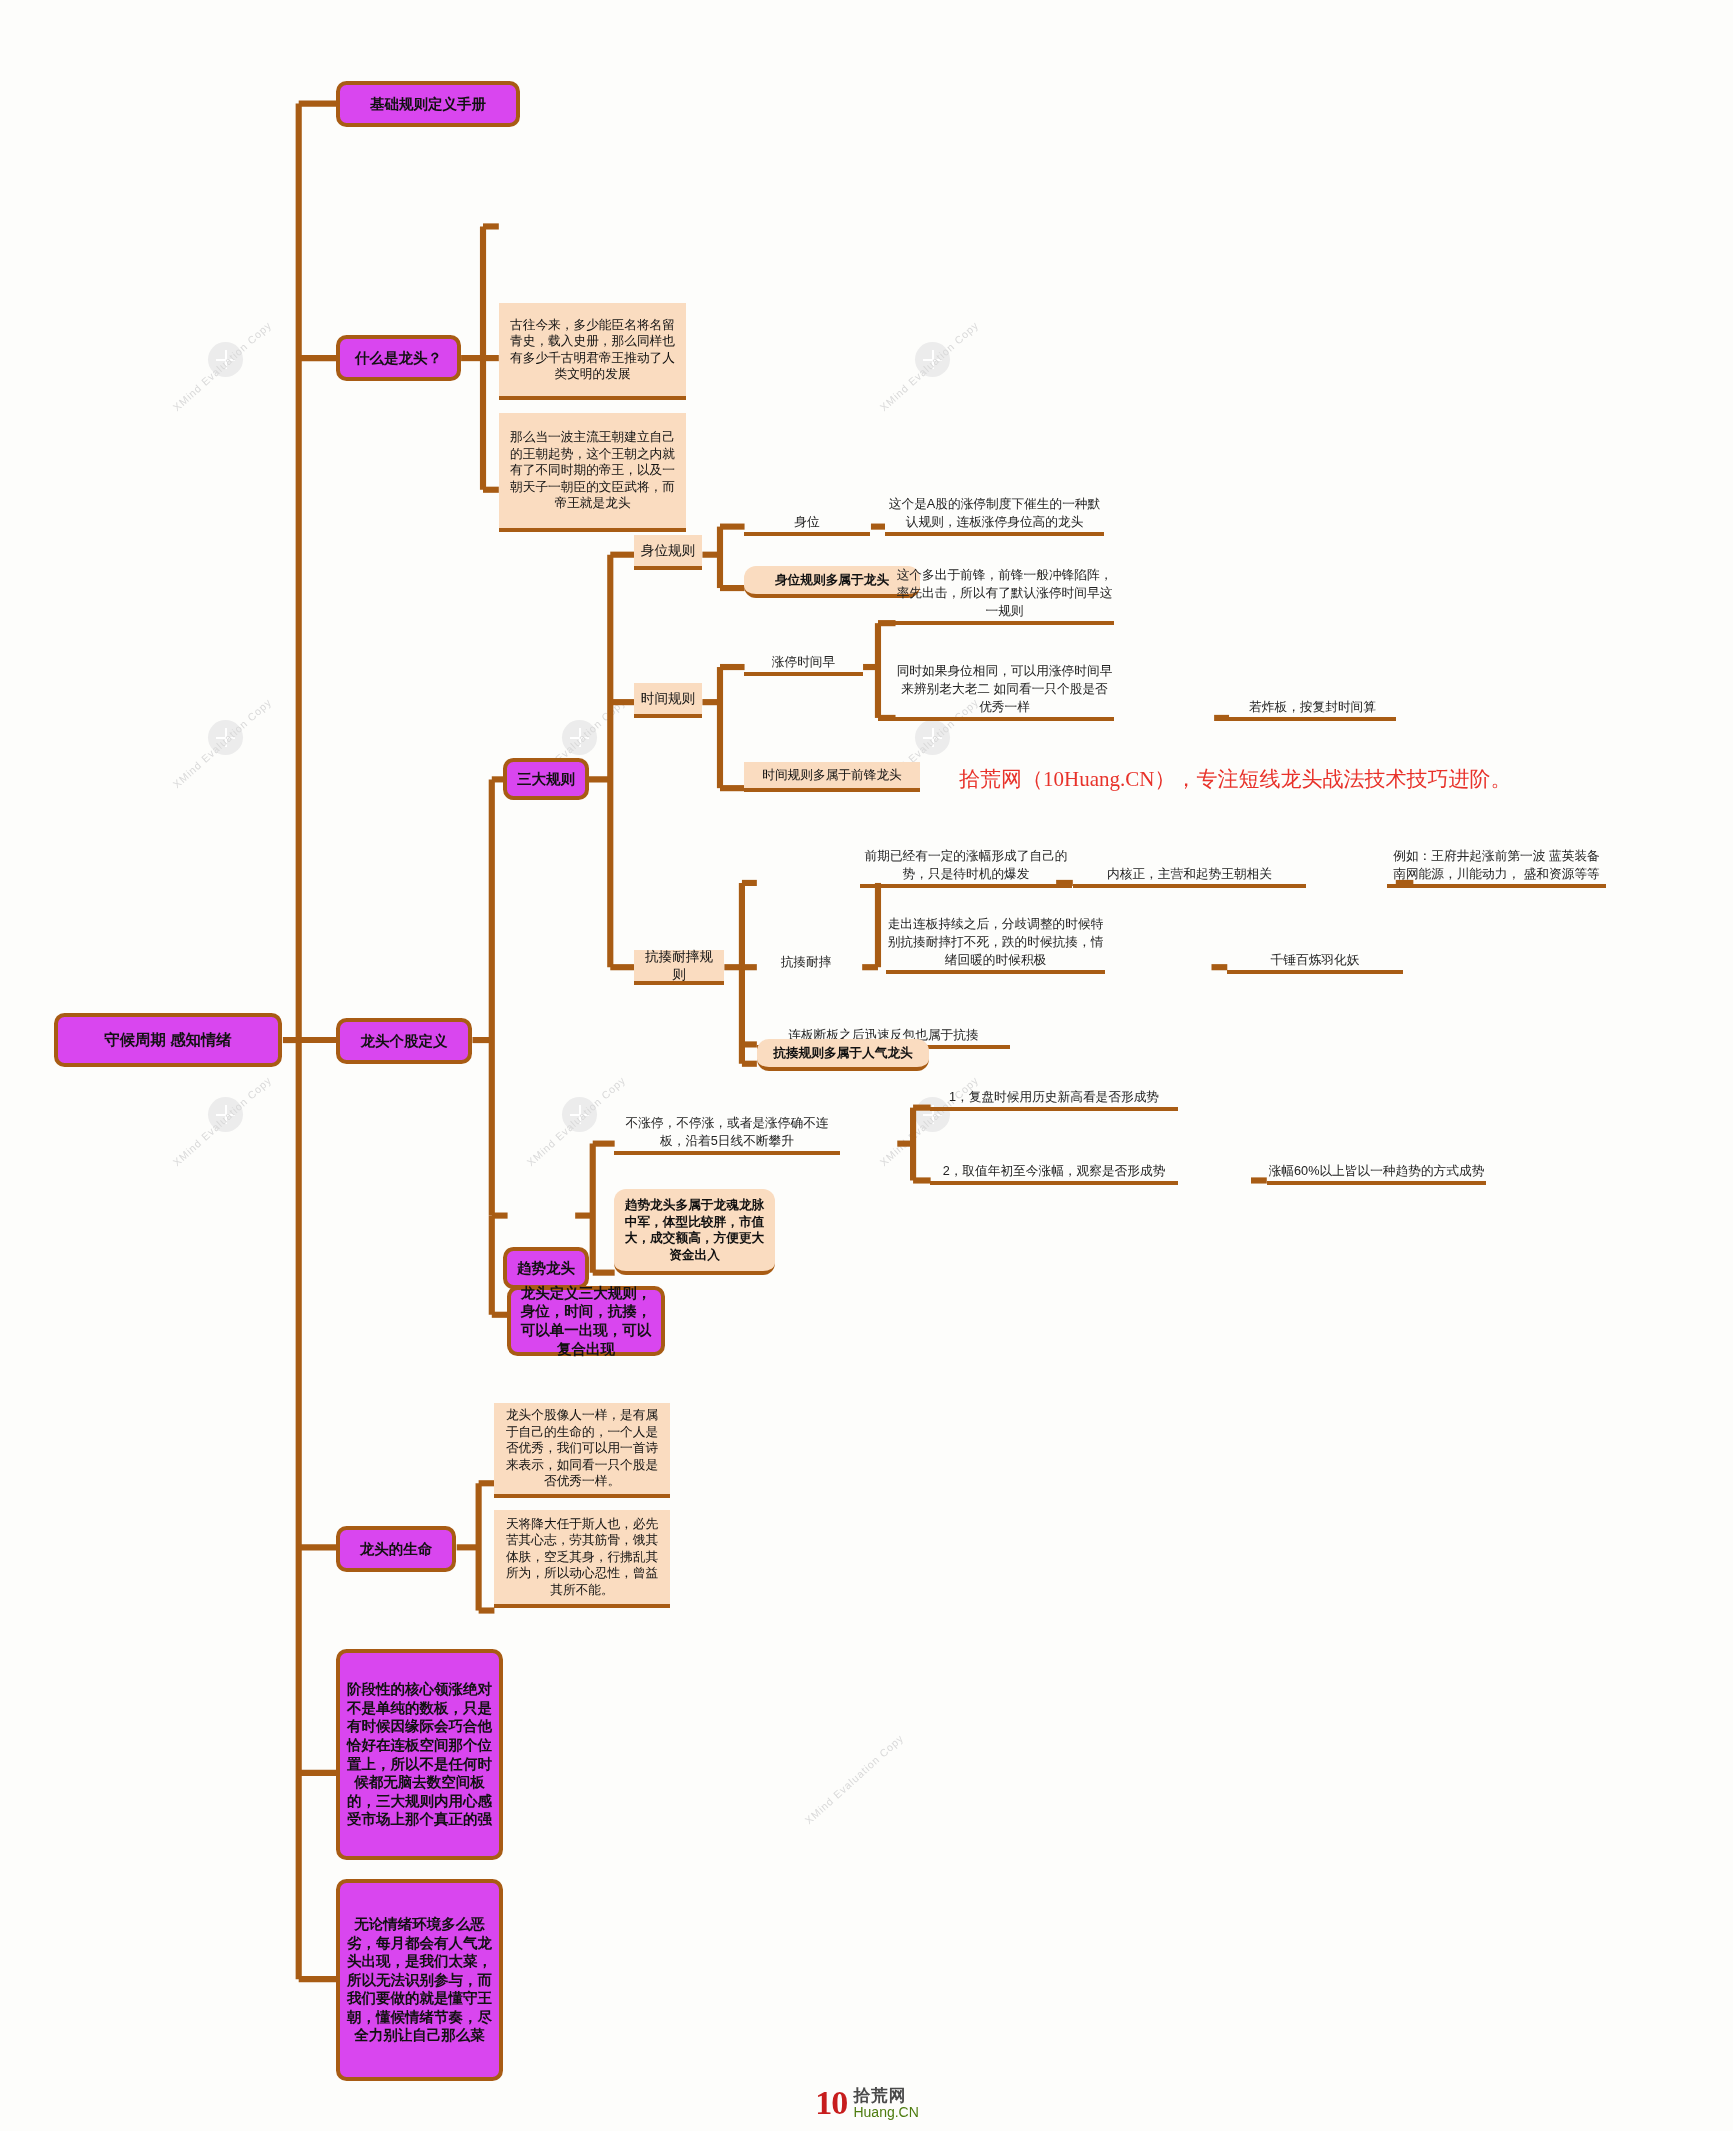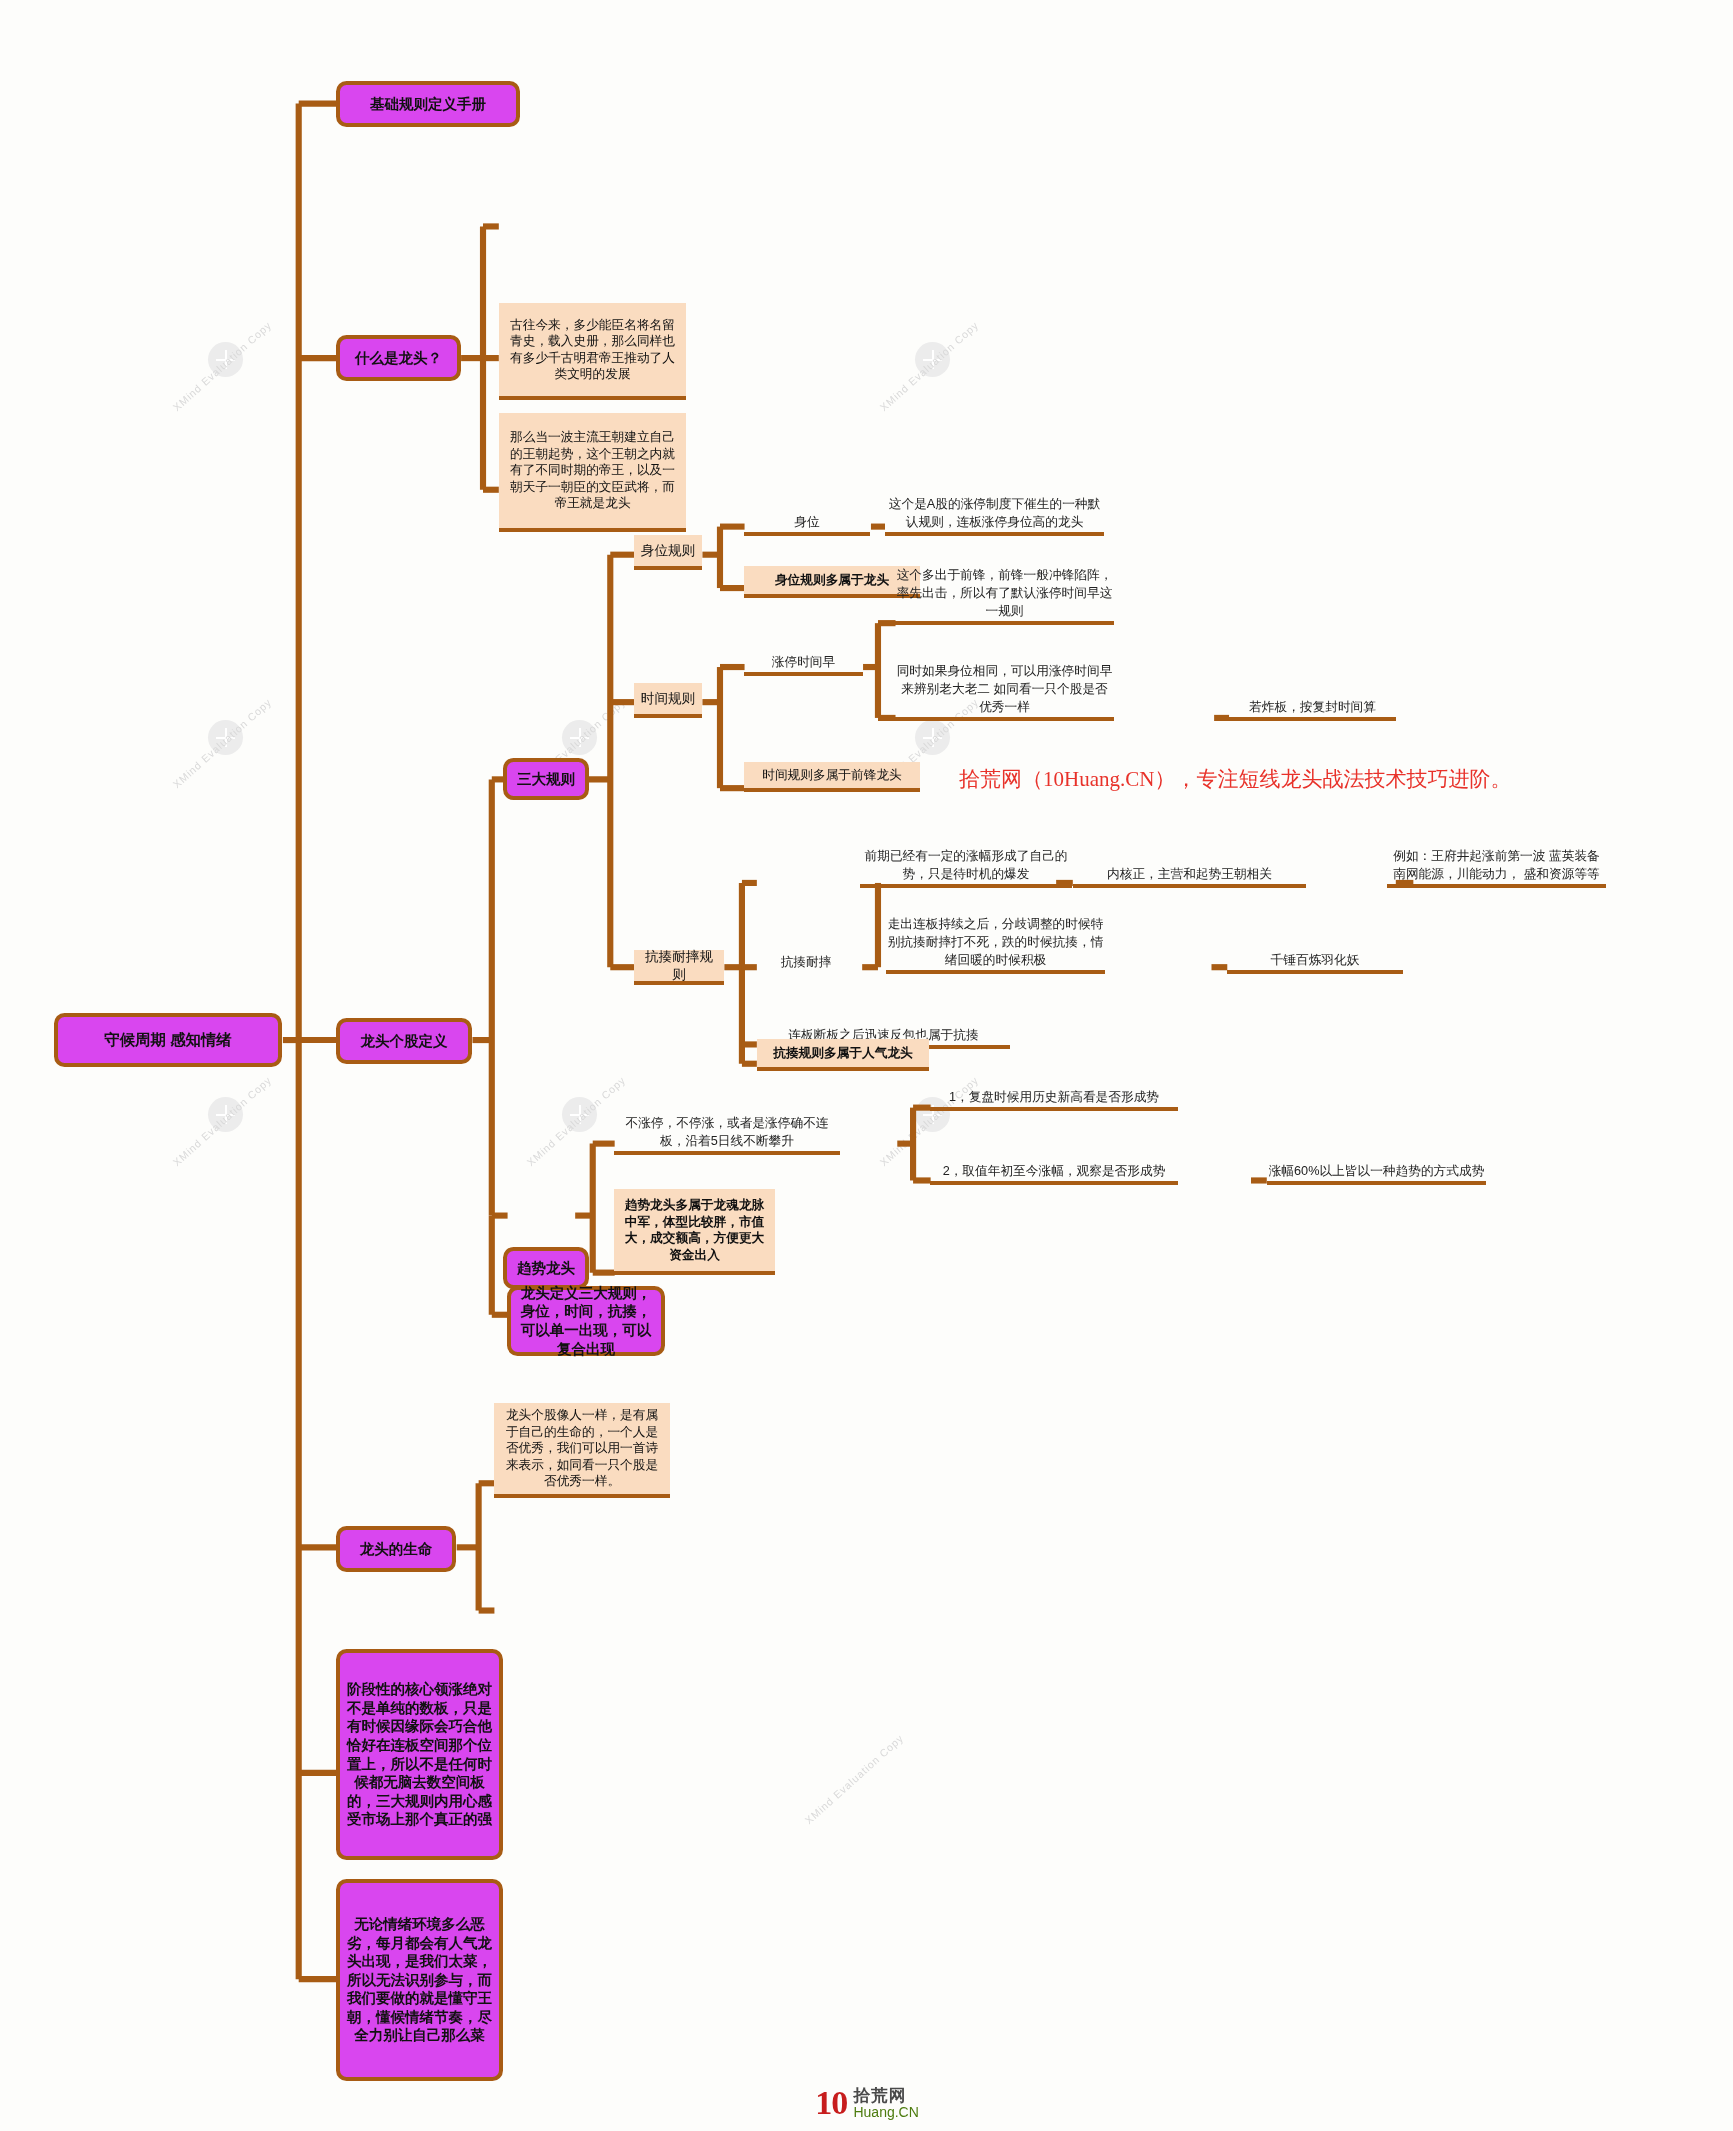--- a/index.html
+++ b/index.html
@@ -10,21 +10,21 @@
   .node{position:absolute;box-sizing:border-box;}
 
   
   .box-r{background:#d946ef;border:4.4px solid #a85c14;border-radius:10.5px;
          display:flex;align-items:center;justify-content:center;text-align:center;
          font-weight:bold;color:#111;padding:3.5px 7px;line-height:1.28;}
   
   .box-f{background:#fadcc0;border-bottom:4.4px solid #a85c14;
          display:flex;align-items:center;justify-content:center;text-align:center;
          color:#111;padding:1.8px 6.1px;line-height:1.3;}
-  .box-fb{font-weight:bold;}
+  .box-fb{font-weight:bold;border-radius:12px;}
   
   .leaf{border-bottom:4.4px solid #a85c14;display:flex;align-items:flex-end;
         justify-content:center;text-align:center;color:#222;line-height:1.42;padding-bottom:0.9px;}
   .leaf.nl{border-bottom:none;}
   .fs14{font-size:12.7px;}
   .fs15{font-size:13.6px;}
   .fs16{font-size:14.5px;}
   .fs17{font-size:15.4px;}
 
   .wm{position:absolute;color:#d9d9d9;font-size:10.5px;letter-spacing:0.9px;
@@ -199,20 +199,21 @@
   <div class="node leaf fs14" style="left:614px;top:1104px;width:226px;height:51px;">不涨停，不停涨，或者是涨停确不连板，沿着5日线不断攀升</div>
   <div class="node leaf fs14" style="left:930px;top:1081px;width:248px;height:30px;">1，复盘时候用历史新高看是否形成势</div>
   <div class="node leaf fs14" style="left:930px;top:1134px;width:248px;height:51px;">2，取值年初至今涨幅，观察是否形成势</div>
   <div class="node leaf fs14" style="left:1267px;top:1134px;width:219px;height:51px;">涨幅60%以上皆以一种趋势的方式成势</div>
   <div class="node box-f fs14 box-fb" style="left:614px;top:1189px;width:161px;height:86px;">趋势龙头多属于龙魂龙脉中军，体型比较胖，市值大，成交额高，方便更大资金出入</div>
 
   <div class="node box-r fs16" style="left:507px;top:1286px;width:158px;height:70px;">龙头定义三大规则，身位，时间，抗揍，可以单一出现，可以复合出现</div>
 
   <div class="node box-r fs16" style="left:336px;top:1526px;width:120px;height:46px;">龙头的生命</div>
   <div class="node box-f fs14" style="left:494px;top:1403px;width:176px;height:95px;">龙头个股像人一样，是有属于自己的生命的，一个人是否优秀，我们可以用一首诗来表示，如同看一只个股是否优秀一样。</div>
+  <div class="node box-f fs14" style="left:494px;top:1510px;width:176px;height:98px;">天将降大任于斯人也，必先苦其心志，劳其筋骨，饿其体肤，空乏其身，行拂乱其所为，所以动心忍性，曾益其所不能。</div>
 
   <div class="node box-r fs16" style="left:336px;top:1649px;width:167px;height:211px;">阶段性的核心领涨绝对不是单纯的数板，只是有时候因缘际会巧合他恰好在连板空间那个位置上，所以不是任何时候都无脑去数空间板的，三大规则内用心感受市场上那个真正的强</div>
   <div class="node box-r fs16" style="left:336px;top:1879px;width:167px;height:202px;">无论情绪环境多么恶劣，每月都会有人气龙头出现，是我们太菜，所以无法识别参与，而我们要做的就是懂守王朝，懂候情绪节奏，尽全力别让自己那么菜</div>
 
   <div id="footer">
     <span class="logo-10">10</span>
     <span class="logo-txt">
       <span class="logo-cn">拾荒网</span>
       <span class="logo-en">Huang.CN</span>
     </span>

